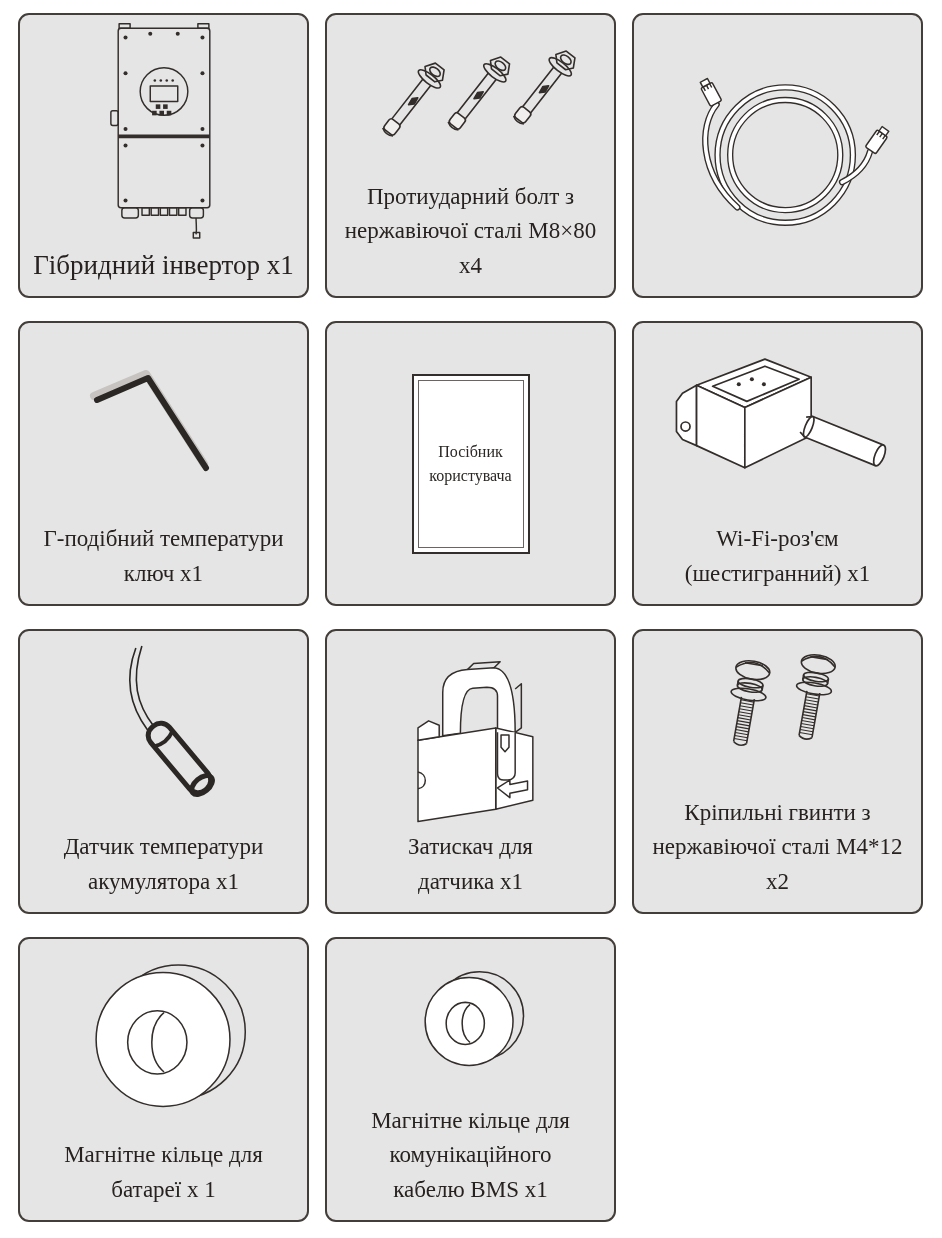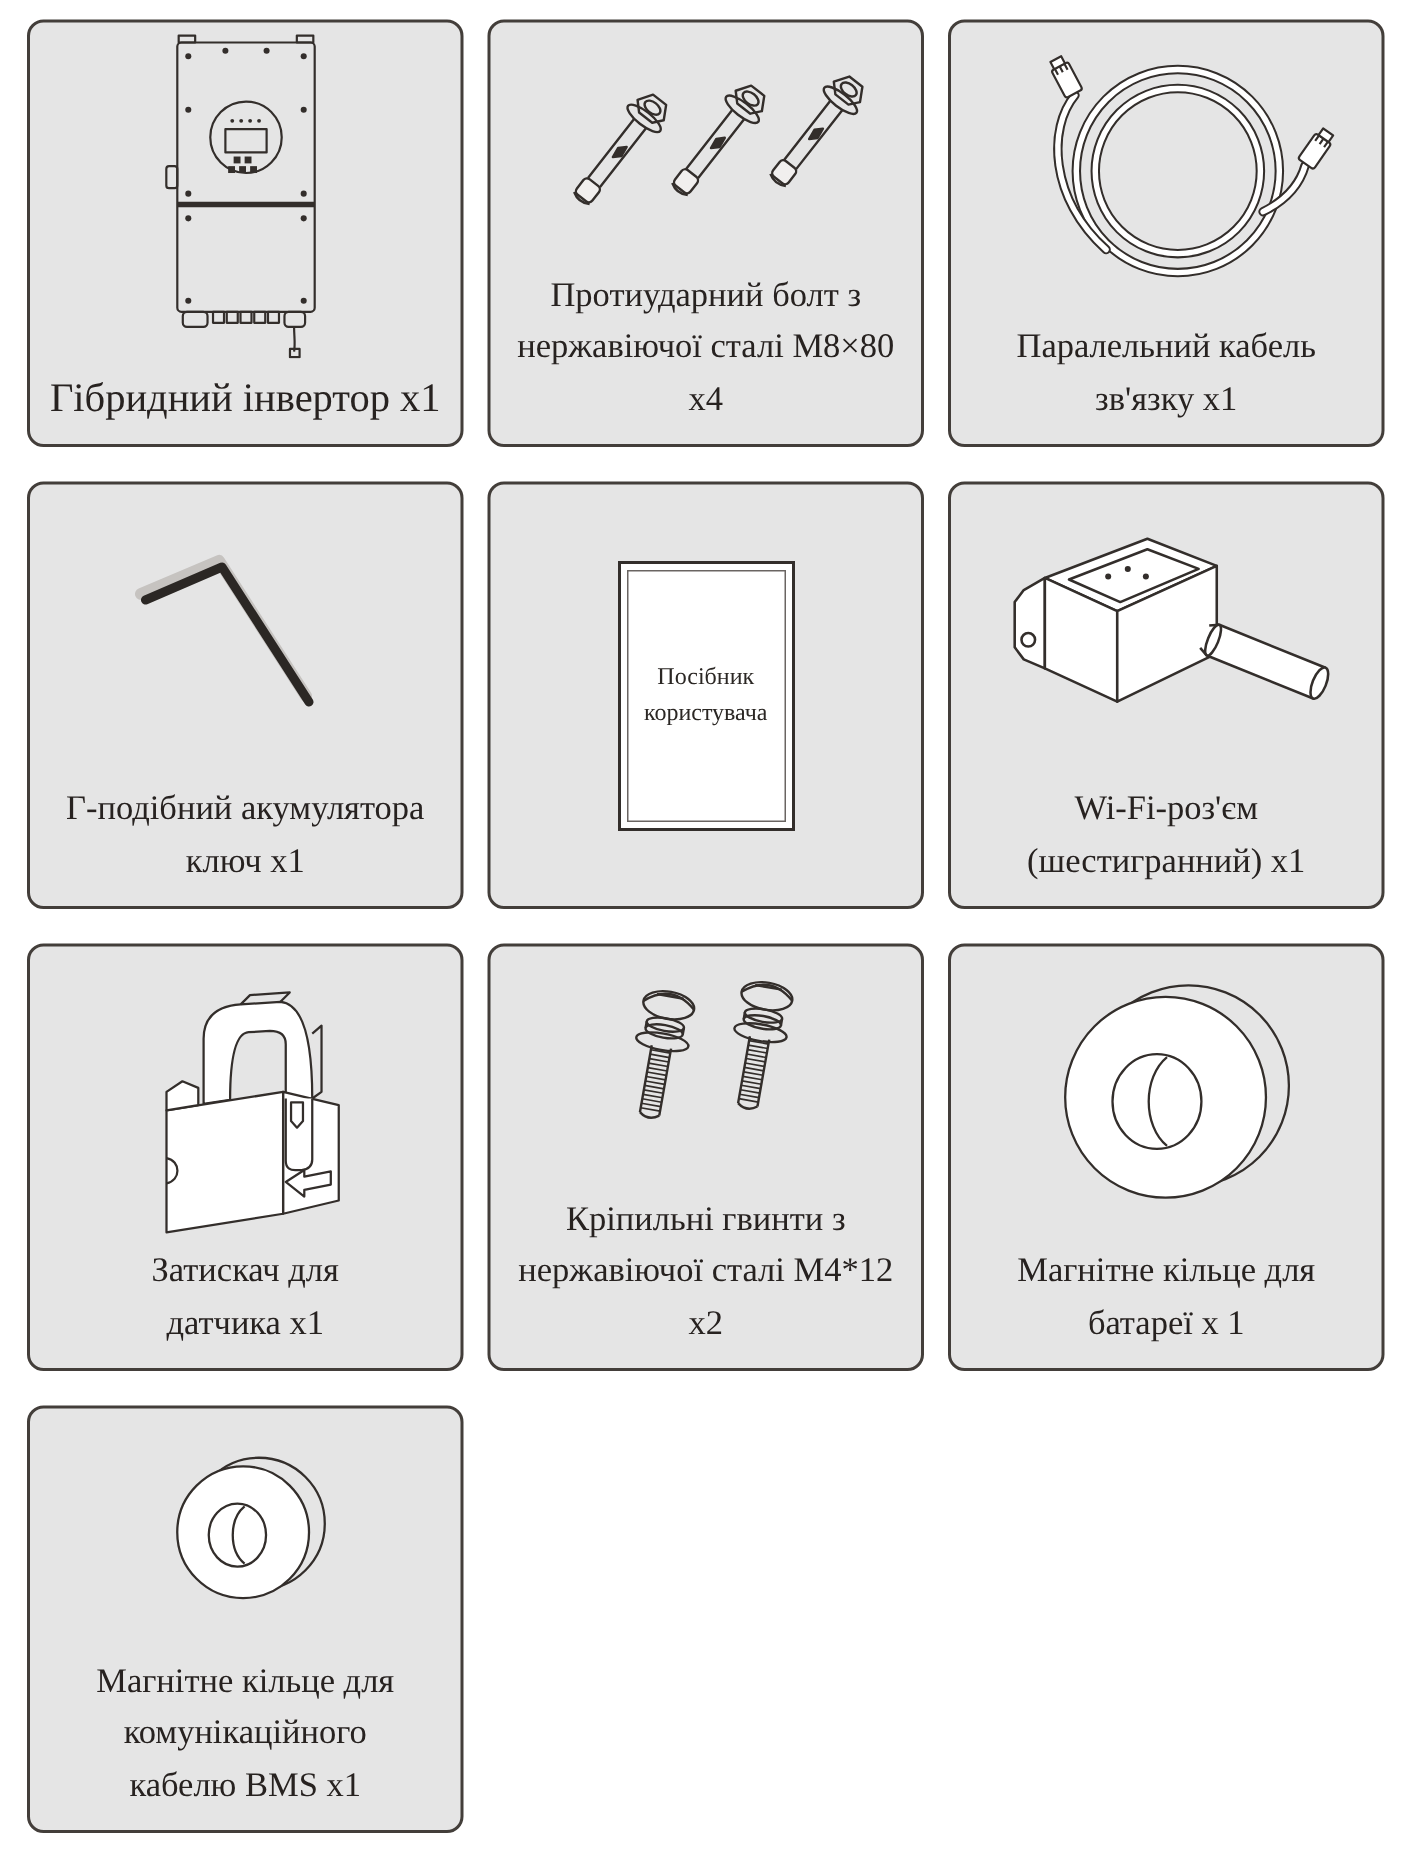--- a/index.html
+++ b/index.html
@@ -147,32 +147,30 @@
             <path d="M-4 -22 v5 M0 -22 v5 M4 -22 v5" fill="none"></path>
           </g>
           <g transform="translate(228,96) rotate(35)">
             <rect x="-7" y="-22" width="14" height="23" rx="2"></rect>
             <rect x="-4.5" y="-28" width="9" height="6"></rect>
             <path d="M-4 -22 v5 M0 -22 v5 M4 -22 v5" fill="none"></path>
           </g>
         </g>
       </svg>
     </div>
-    <div class="caption">Паралельний кабель
-зв'язку x1</div>
   </section>
 
   <section class="box">
     <div class="art">
       <svg viewBox="0 0 240 185" width="240" height="185">
         <polyline points="50,66 102,44 160,134" fill="none" stroke="#c6c3c0" stroke-width="8" stroke-linecap="round" stroke-linejoin="round"></polyline>
         <polyline points="53,70 104,48 162,138" fill="none" stroke="#2b2724" stroke-width="6" stroke-linecap="round" stroke-linejoin="round"></polyline>
       </svg>
     </div>
-    <div class="caption">Г-подібний акумулятора
+    <div class="caption">Г-подібний температури
 ключ x1</div>
   </section>
 
   <section class="box">
     <div class="art">
       <div class="manual-book">
         <div class="manual-inner">
           <div class="manual-label">Посібник
 користувача</div>
         </div>
@@ -202,20 +200,37 @@
           <circle cx="86" cy="57" r="2"></circle>
             <circle cx="99" cy="52" r="2"></circle>
             <circle cx="111" cy="57" r="2"></circle>
         </g>
       </svg>
     </div>
     <div class="caption">Wi-Fi-роз'єм
 (шестигранний) x1</div>
   </section>
 
+  <section class="box">
+    <div class="art">
+      <svg viewBox="0 0 240 180" width="242" height="181">
+        <g fill="none" stroke="#2b2724">
+          <path d="M92 8 C80 40 86 66 104 90" stroke-width="1.6"></path>
+          <path d="M98 6 C87 40 93 64 110 86" stroke-width="1.6"></path>
+          <g transform="translate(109,86) rotate(-40)">
+            <rect x="-12" y="0" width="24" height="82" rx="11" stroke-width="5"></rect>
+            <path d="M-12 16 Q0 22 12 16" stroke-width="4"></path>
+            <ellipse cx="0" cy="76" rx="12" ry="7" stroke-width="5"></ellipse>
+          </g>
+        </g>
+      </svg>
+    </div>
+    <div class="caption">Датчик температури
+акумулятора x1</div>
+  </section>
 
   <section class="box">
     <div class="art">
       <svg viewBox="0 0 240 215" width="212" height="190">
         <g fill="#ffffff" stroke="#332e2b" stroke-width="1.7" stroke-linejoin="round">
           <path d="M88 113 V64 Q88 40 116 38 L146 36 Q170 38 170 109 L150 112 V68 Q150 58 138 58 L122 59 Q108 60 108 110 Z"></path>
           <path d="M116 38 L123 31 L153 29 L146 36" fill="none"></path>
           <path d="M170 60 L177 54 L177 104 L170 109" fill="none"></path>
           <polygon points="148,104 190,114 190,186 148,196"></polygon>
           <polygon points="60,118 148,104 148,196 60,210"></polygon>

